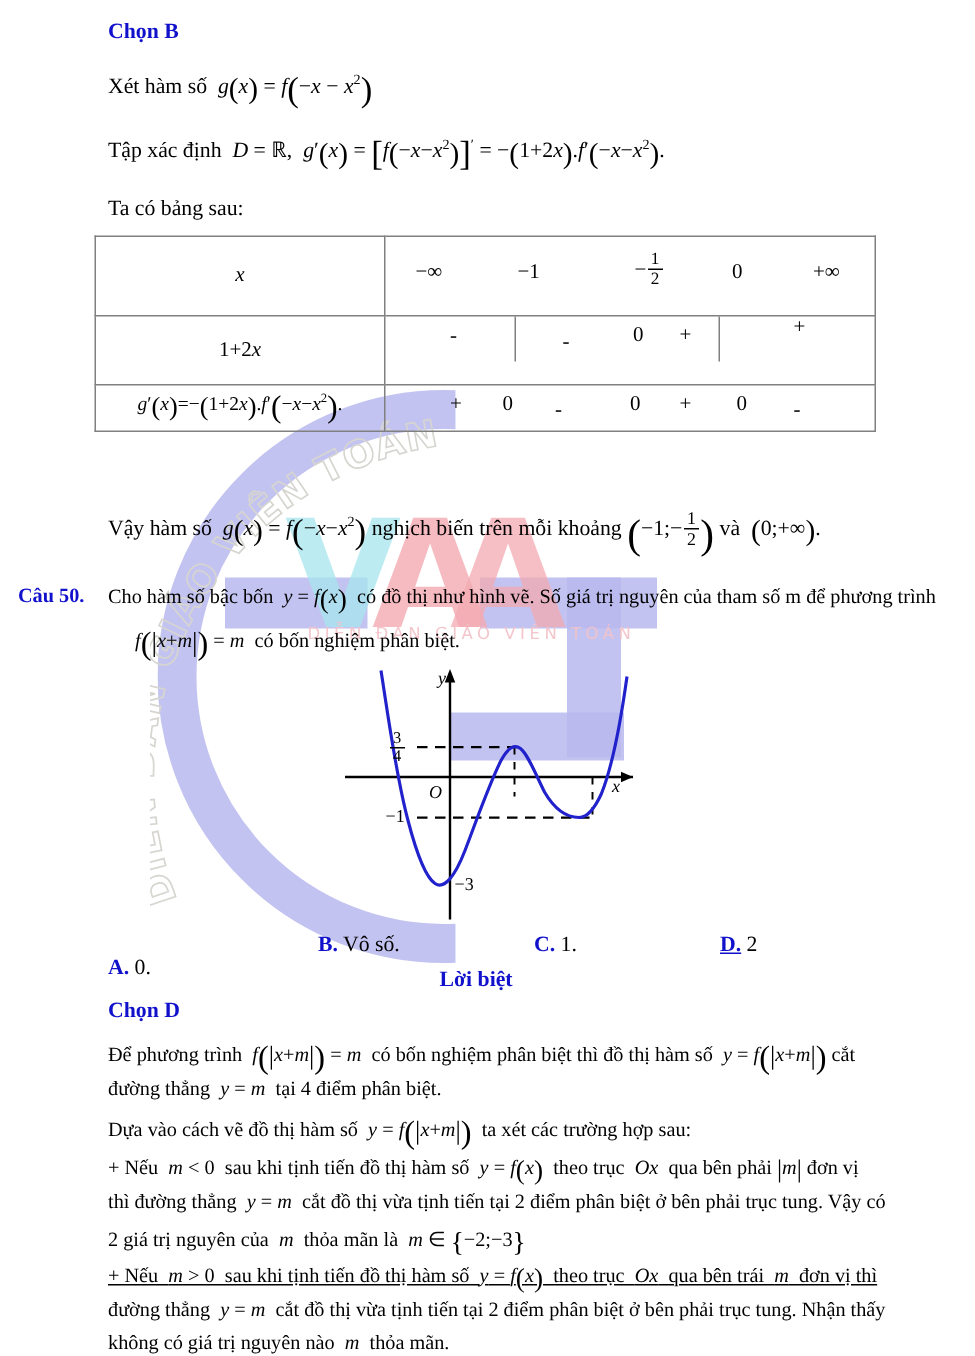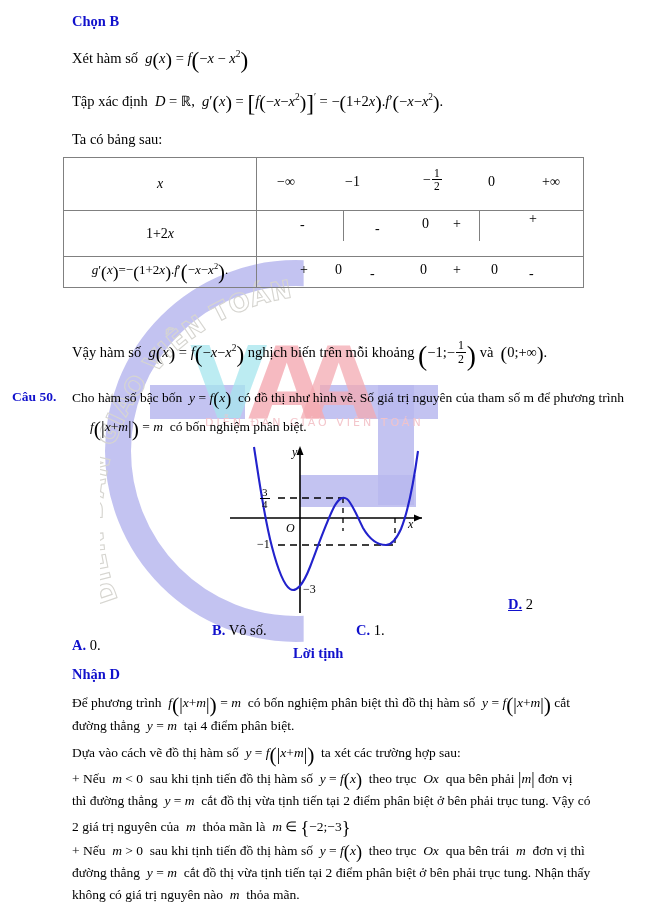--- a/index.html
+++ b/index.html
@@ -195,27 +195,27 @@
     <span>0.</span>
   </div>
   <div class="line" style="left:212px;top:621px;">
     <span class="bold blue">B.</span>
     <span>Vô số.</span>
   </div>
   <div class="line" style="left:356px;top:621px;">
     <span class="bold blue">C.</span>
     <span>1.</span>
   </div>
-  <div class="line" style="left:480px;top:595px;margin-left:28px;">
+  <div class="line" style="left:480px;top:621px;">
     <span class="bold blue" style="text-decoration:underline;">D.</span>
     <span>2</span>
   </div>
 
-  <div class="line bold blue" style="left:293px;top:644px;">Lời tịnh</div>
-  <div class="line bold blue" style="left:72px;top:665px;">Nhận D</div>
+  <div class="line bold blue" style="left:293px;top:644px;">Lời biệt</div>
+  <div class="line bold blue" style="left:72px;top:665px;">Chọn D</div>
 
   <div class="line" style="left:72px;top:691px;font-size:13.5px;">
     Để phương trình&nbsp; <span class="mi">f</span><span class="bigbr">(</span><span style="font-size:1.3em;vertical-align:-.13em;">|</span><span class="mi">x</span>+<span class="mi">m</span><span style="font-size:1.3em;vertical-align:-.13em;">|</span><span class="bigbr">)</span> = <span class="mi">m</span>&nbsp; có bốn nghiệm phân biệt thì đồ thị hàm số&nbsp; <span class="mi">y</span> = <span class="mi">f</span><span class="bigbr">(</span><span style="font-size:1.3em;vertical-align:-.13em;">|</span><span class="mi">x</span>+<span class="mi">m</span><span style="font-size:1.3em;vertical-align:-.13em;">|</span><span class="bigbr">)</span> cắt
   </div>
   <div class="line" style="left:72px;top:717px;font-size:13.5px;">
     đường thẳng&nbsp; <span class="mi">y</span> = <span class="mi">m</span>&nbsp; tại 4 điểm phân biệt.
   </div>
   <div class="line" style="left:72px;top:741px;font-size:13.5px;">
     Dựa vào cách vẽ đồ thị hàm số&nbsp; <span class="mi">y</span> = <span class="mi">f</span><span class="bigbr">(</span><span style="font-size:1.3em;vertical-align:-.13em;">|</span><span class="mi">x</span>+<span class="mi">m</span><span style="font-size:1.3em;vertical-align:-.13em;">|</span><span class="bigbr">)</span>&nbsp; ta xét các trường hợp sau:
   </div>
@@ -223,21 +223,21 @@
   <div class="line" style="left:72px;top:768px;font-size:13.5px;">
     + Nếu&nbsp; <span class="mi">m</span> &lt; 0&nbsp; sau khi tịnh tiến đồ thị hàm số&nbsp; <span class="mi">y</span> = <span class="mi">f</span><span class="big">(</span><span class="mi">x</span><span class="big">)</span>&nbsp; theo trục&nbsp; <span class="mi">Ox</span>&nbsp; qua bên phải <span style="font-size:1.25em;vertical-align:-.1em;">|</span><span class="mi">m</span><span style="font-size:1.25em;vertical-align:-.1em;">|</span> đơn vị
   </div>
   <div class="line" style="left:72px;top:792px;font-size:13.5px;">
     thì đường thẳng&nbsp; <span class="mi">y</span> = <span class="mi">m</span>&nbsp; cắt đồ thị vừa tịnh tiến tại 2 điểm phân biệt ở bên phải trục tung. Vậy có
   </div>
   <div class="line" style="left:72px;top:816px;font-size:13.5px;">
     2 giá trị nguyên của&nbsp; <span class="mi">m</span>&nbsp; thỏa mãn là&nbsp; <span class="mi">m</span> ∈ <span class="big">{</span>−2;−3<span class="big">}</span>
   </div>
 
-  <div class="line" style="left:72px;top:840px;font-size:13.5px;">
+  <div class="line" style="left:72px;top:840px;font-size:13.5px;text-decoration:underline;">
     + Nếu&nbsp; <span class="mi">m</span> &gt; 0&nbsp; sau khi tịnh tiến đồ thị hàm số&nbsp; <span class="mi">y</span> = <span class="mi">f</span><span class="big">(</span><span class="mi">x</span><span class="big">)</span>&nbsp; theo trục&nbsp; <span class="mi">Ox</span>&nbsp; qua bên trái&nbsp; <span class="mi">m</span>&nbsp; đơn vị thì
   </div>
   <div class="line" style="left:72px;top:864px;font-size:13.5px;">
     đường thẳng&nbsp; <span class="mi">y</span> = <span class="mi">m</span>&nbsp; cắt đồ thị vừa tịnh tiến tại 2 điểm phân biệt ở bên phải trục tung. Nhận thấy
   </div>
   <div class="line" style="left:72px;top:886px;font-size:13.5px;">
     không có giá trị nguyên nào&nbsp; <span class="mi">m</span>&nbsp; thỏa mãn.
   </div>
 
 </div>

